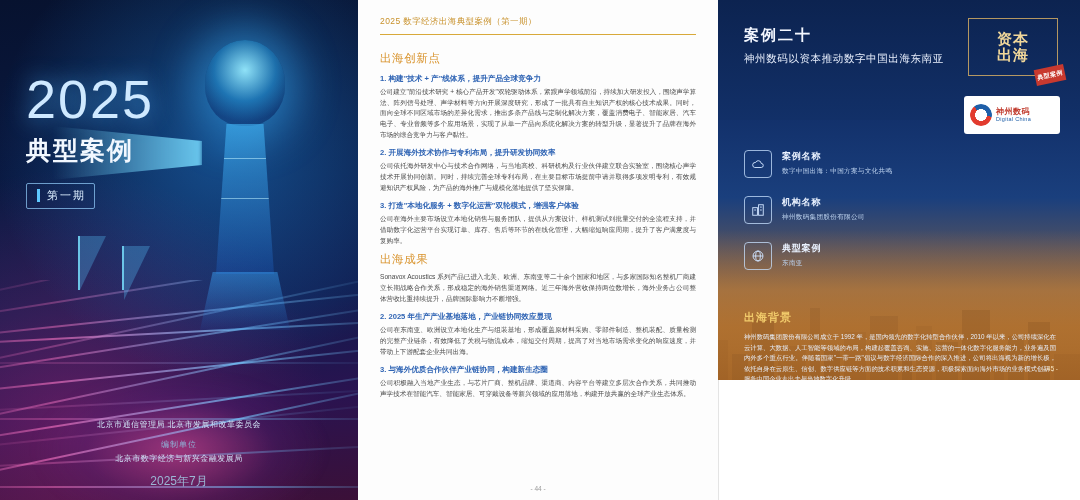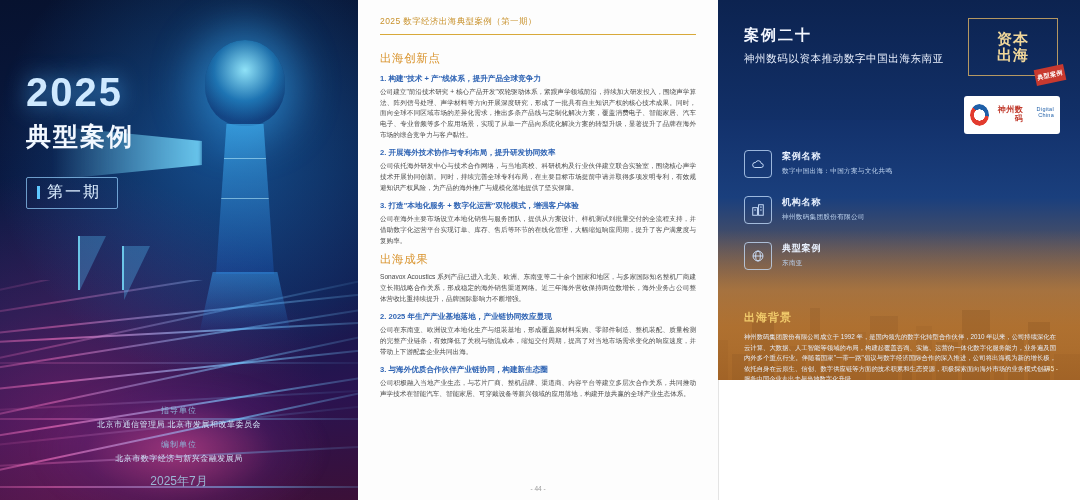--- a/index.html
+++ b/index.html
@@ -61,29 +61,29 @@
     filter:blur(2px);
   }
   .sail{position:absolute;border-left:2px solid rgba(120,225,255,.85);}
   .sail::after{
     content:"";position:absolute;left:0;top:0;width:0;height:0;
     border-left:26px solid rgba(90,200,255,.30);
     border-bottom:54px solid transparent;
   }
   .cov-title{position:absolute;left:26px;top:72px;color:#eaf6ff;}
   .cov-year{
-    font-size:40px;font-weight:bold;letter-spacing:2px;line-height:1;
+    font-size:54px;font-weight:normal;letter-spacing:2px;line-height:1;
     color:#cfe9ff;text-shadow:0 0 22px rgba(80,180,255,.8);
   }
   .cov-l1{margin-top:14px;font-size:25px;font-weight:bold;letter-spacing:2px;color:#f2f8ff;}
   .cov-l2{margin-top:8px;font-size:25px;font-weight:bold;letter-spacing:2px;color:#f2f8ff;}
   .cov-badge{
-    margin-top:24px;display:inline-flex;align-items:center;gap:7px;
-    border:1px solid rgba(150,210,255,.7);padding:4px 16px 5px 10px;border-radius:2px;
-    font-size:16px;color:#dceeff;letter-spacing:2px;
+    margin-top:16px;display:inline-flex;align-items:center;gap:7px;
+    border:1px solid rgba(150,210,255,.7);padding:4px 8px 5px 10px;border-radius:2px;
+    font-size:11px;color:#dceeff;letter-spacing:2px;
   }
   .cov-badge .bar{display:inline-block;width:3px;height:13px;background:#5ec8ff;}
   .cov-foot{position:absolute;left:0;right:0;bottom:10px;text-align:center;color:#bcd2ec;}
   .cov-foot .lbl{font-size:8px;letter-spacing:1px;color:#8fb3d8;margin-bottom:3px;}
   .cov-foot .org{font-size:8px;letter-spacing:.5px;color:#cfe1f5;}
   .cov-foot .grp{margin-bottom:9px;}
   .cov-date{font-size:12px;color:#9bb6d4;margin-top:6px;}
 
   
   .textpage{
@@ -138,21 +138,21 @@
   .cp-logo{
     position:absolute;right:20px;top:96px;width:96px;height:38px;background:#ffffff;border-radius:3px;
     display:flex;align-items:center;gap:4px;padding:0 6px;box-sizing:border-box;
   }
   .cp-logo .swoosh{
     width:22px;height:22px;border-radius:50%;
     background:conic-gradient(from 200deg,#e23b2e 0deg,#e23b2e 120deg,#1f5fa8 120deg,#1f5fa8 260deg,#e23b2e 260deg);
     -webkit-mask:radial-gradient(circle at 50% 50%, transparent 38%, #000 39%);
             mask:radial-gradient(circle at 50% 50%, transparent 38%, #000 39%);
   }
-  .cp-logo .ltxt{display:flex;flex-direction:row;line-height:1.1;text-align:right;}
+  .cp-logo .ltxt{display:flex;flex-direction:column;line-height:1.1;}
   .cp-logo .lcn{font-size:8px;color:#c0392b;font-weight:bold;letter-spacing:.5px;}
   .cp-logo .len{font-size:5.5px;color:#1f5fa8;letter-spacing:.3px;}
 
   .info-list{position:absolute;left:26px;top:150px;width:200px;}
   .info-row{display:flex;align-items:flex-start;gap:10px;margin-bottom:18px;}
   .info-ico{
     width:26px;height:26px;flex:0 0 26px;border:1px solid rgba(200,225,255,.75);border-radius:4px;
     display:flex;align-items:center;justify-content:center;color:#cfe3ff;
   }
   .info-txt .k{color:#eaf2ff;font-size:9px;font-weight:bold;letter-spacing:.8px;margin-bottom:3px;}
@@ -205,21 +205,20 @@
       <div class="cov-year">2025</div>
       <div class="cov-l2">典型案例</div>
       <div class="cov-badge">
         <span class="bar"></span>
         <span>第一期</span>
       </div>
     </div>
 
     <div class="cov-foot">
       <div class="grp">
-        <div class="lbl">指导单位</div>
         <div class="org">北京市通信管理局   北京市发展和改革委员会</div>
       </div>
       <div class="grp">
         <div class="lbl">编制单位</div>
         <div class="org">北京市数字经济与新兴金融发展局</div>
       </div>
       <div class="cov-date">2025年7月</div>
     </div>
   </div>
 

